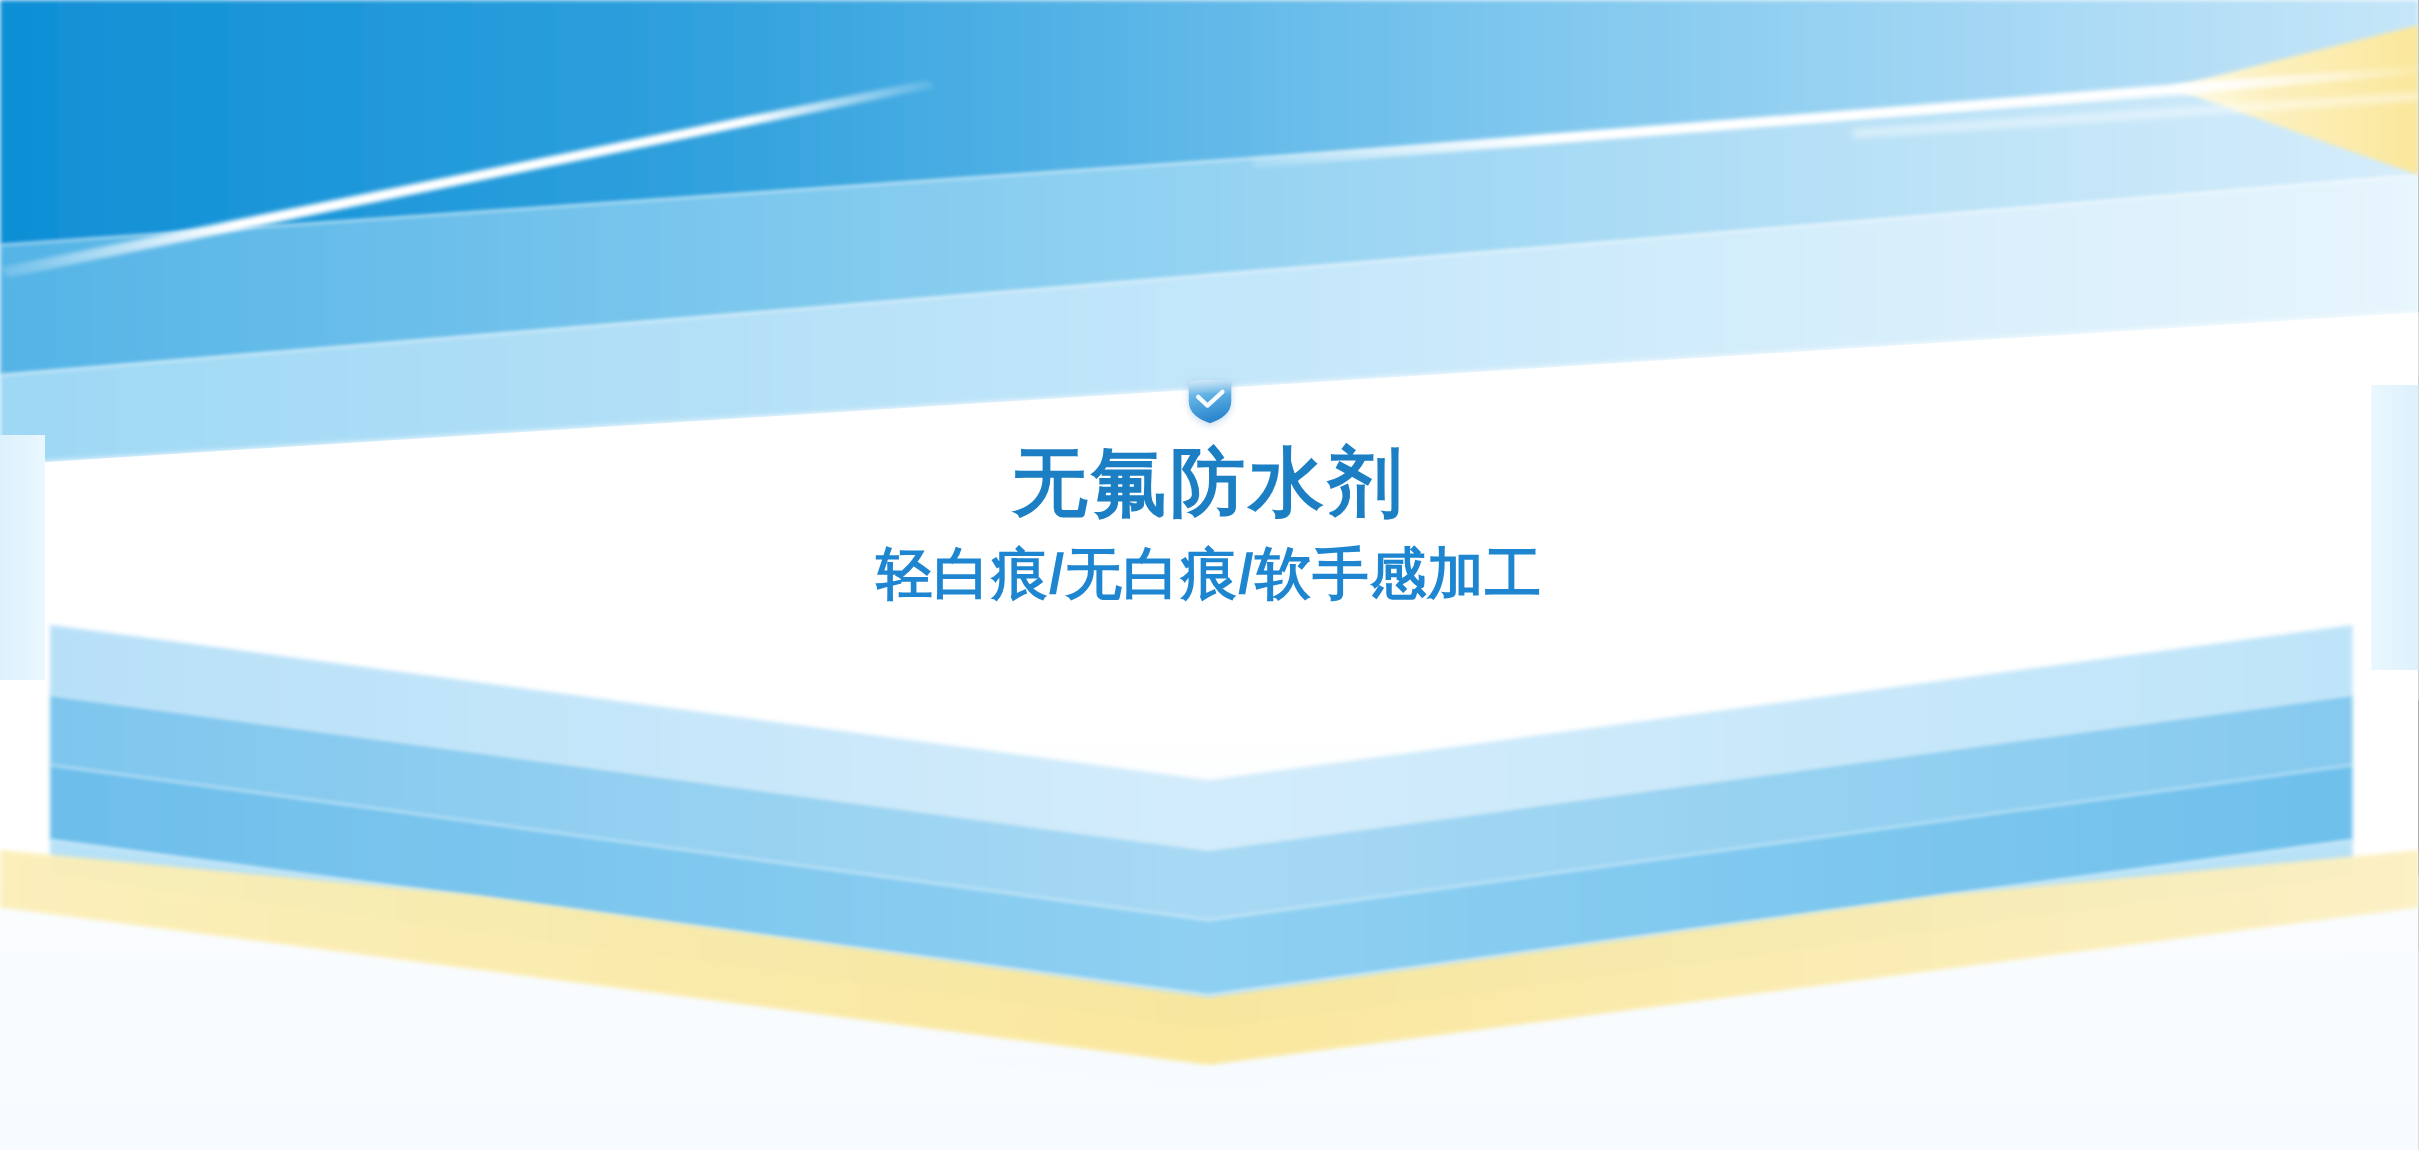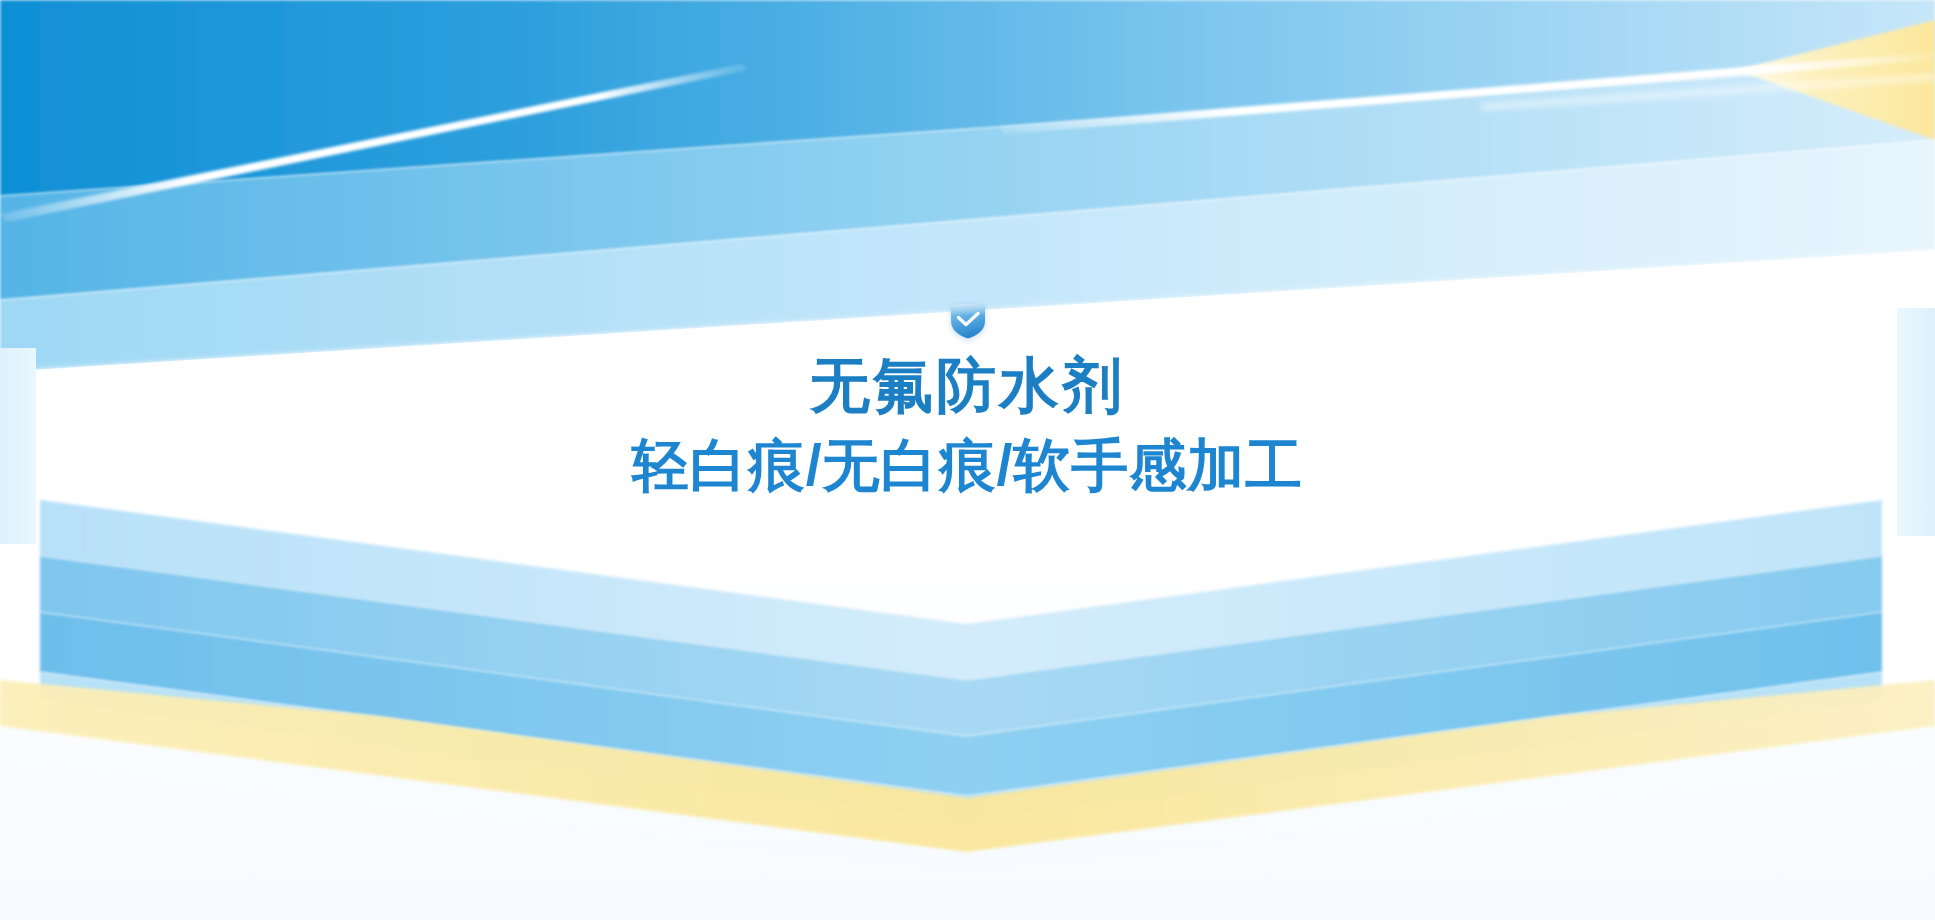--- a/index.html
+++ b/index.html
@@ -33,21 +33,21 @@
     font-size:60px;
     line-height:1.12;
     font-weight:bold;
     letter-spacing:3px;
     color:#1c7fc4;
     white-space:nowrap;
     text-shadow:0 1px 2px rgba(255,255,255,.6);
   }
   #subtitle{
     margin-top:14px;
-    font-size:57px;
+    font-size:45px;
     line-height:1.15;
     font-weight:bold;
     letter-spacing:1px;
     color:#1e86d0;
     white-space:nowrap;
     text-shadow:0 1px 2px rgba(255,255,255,.6);
   }
 </style>
 </head>
 <body>

